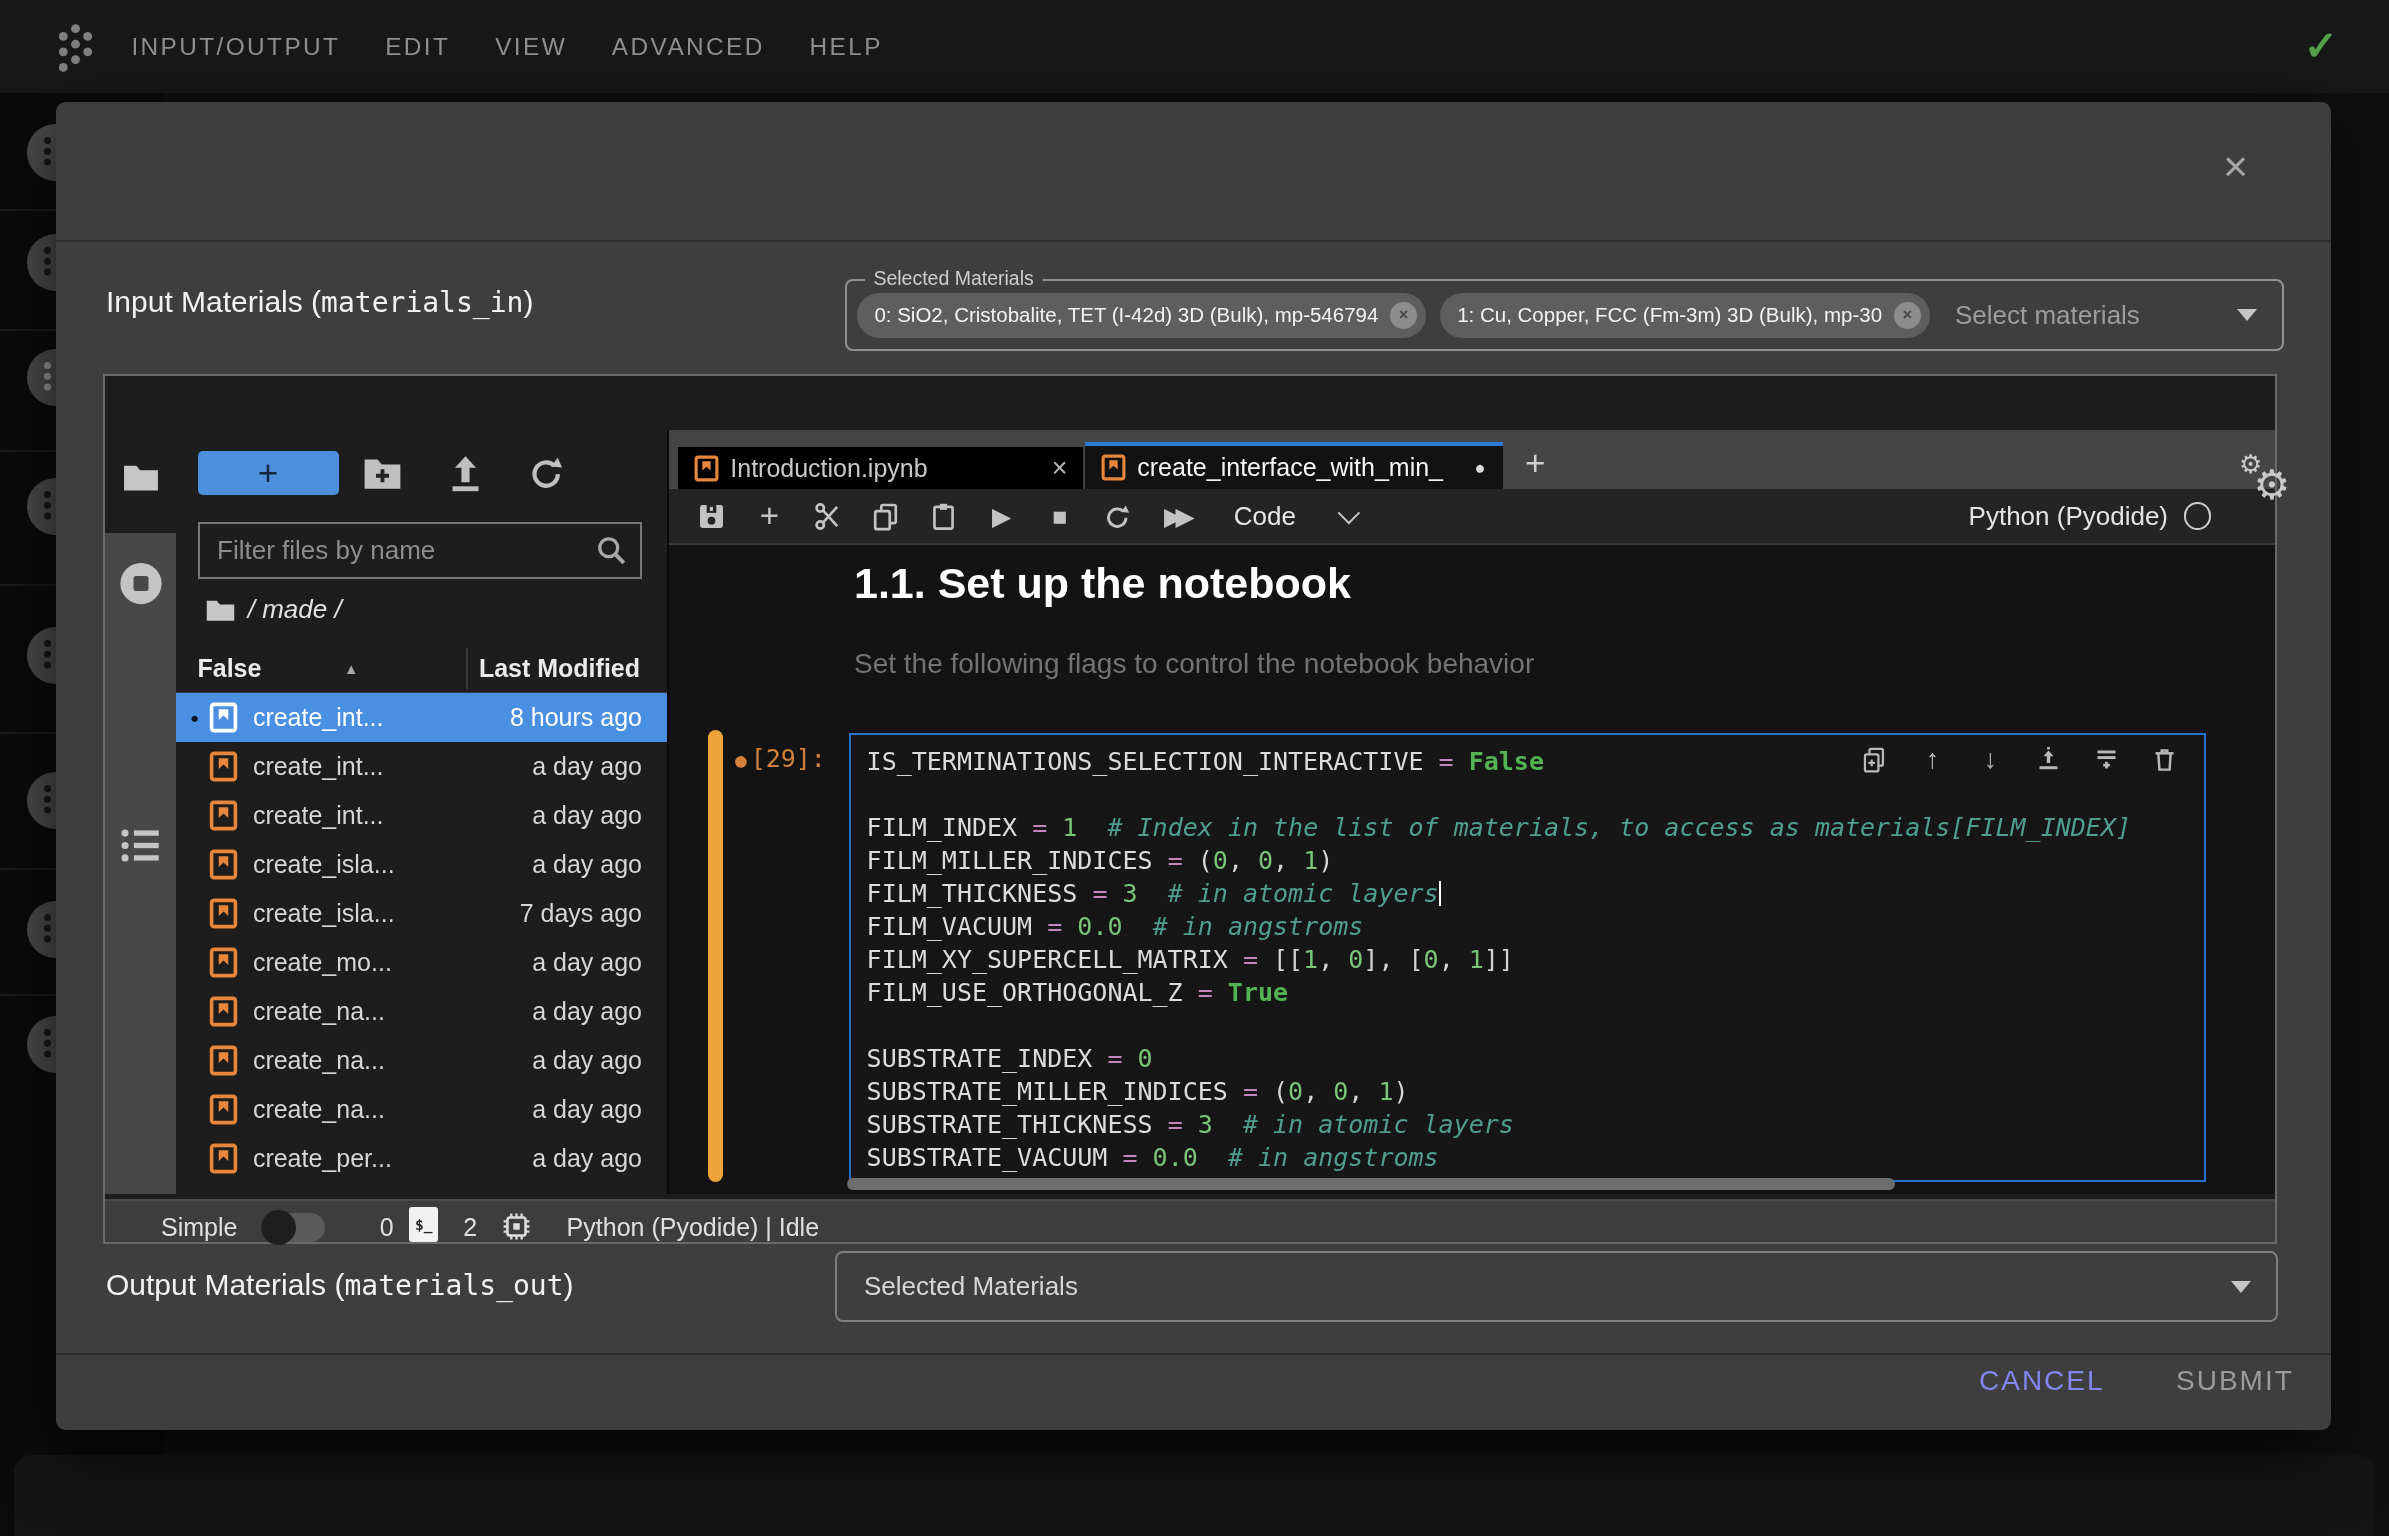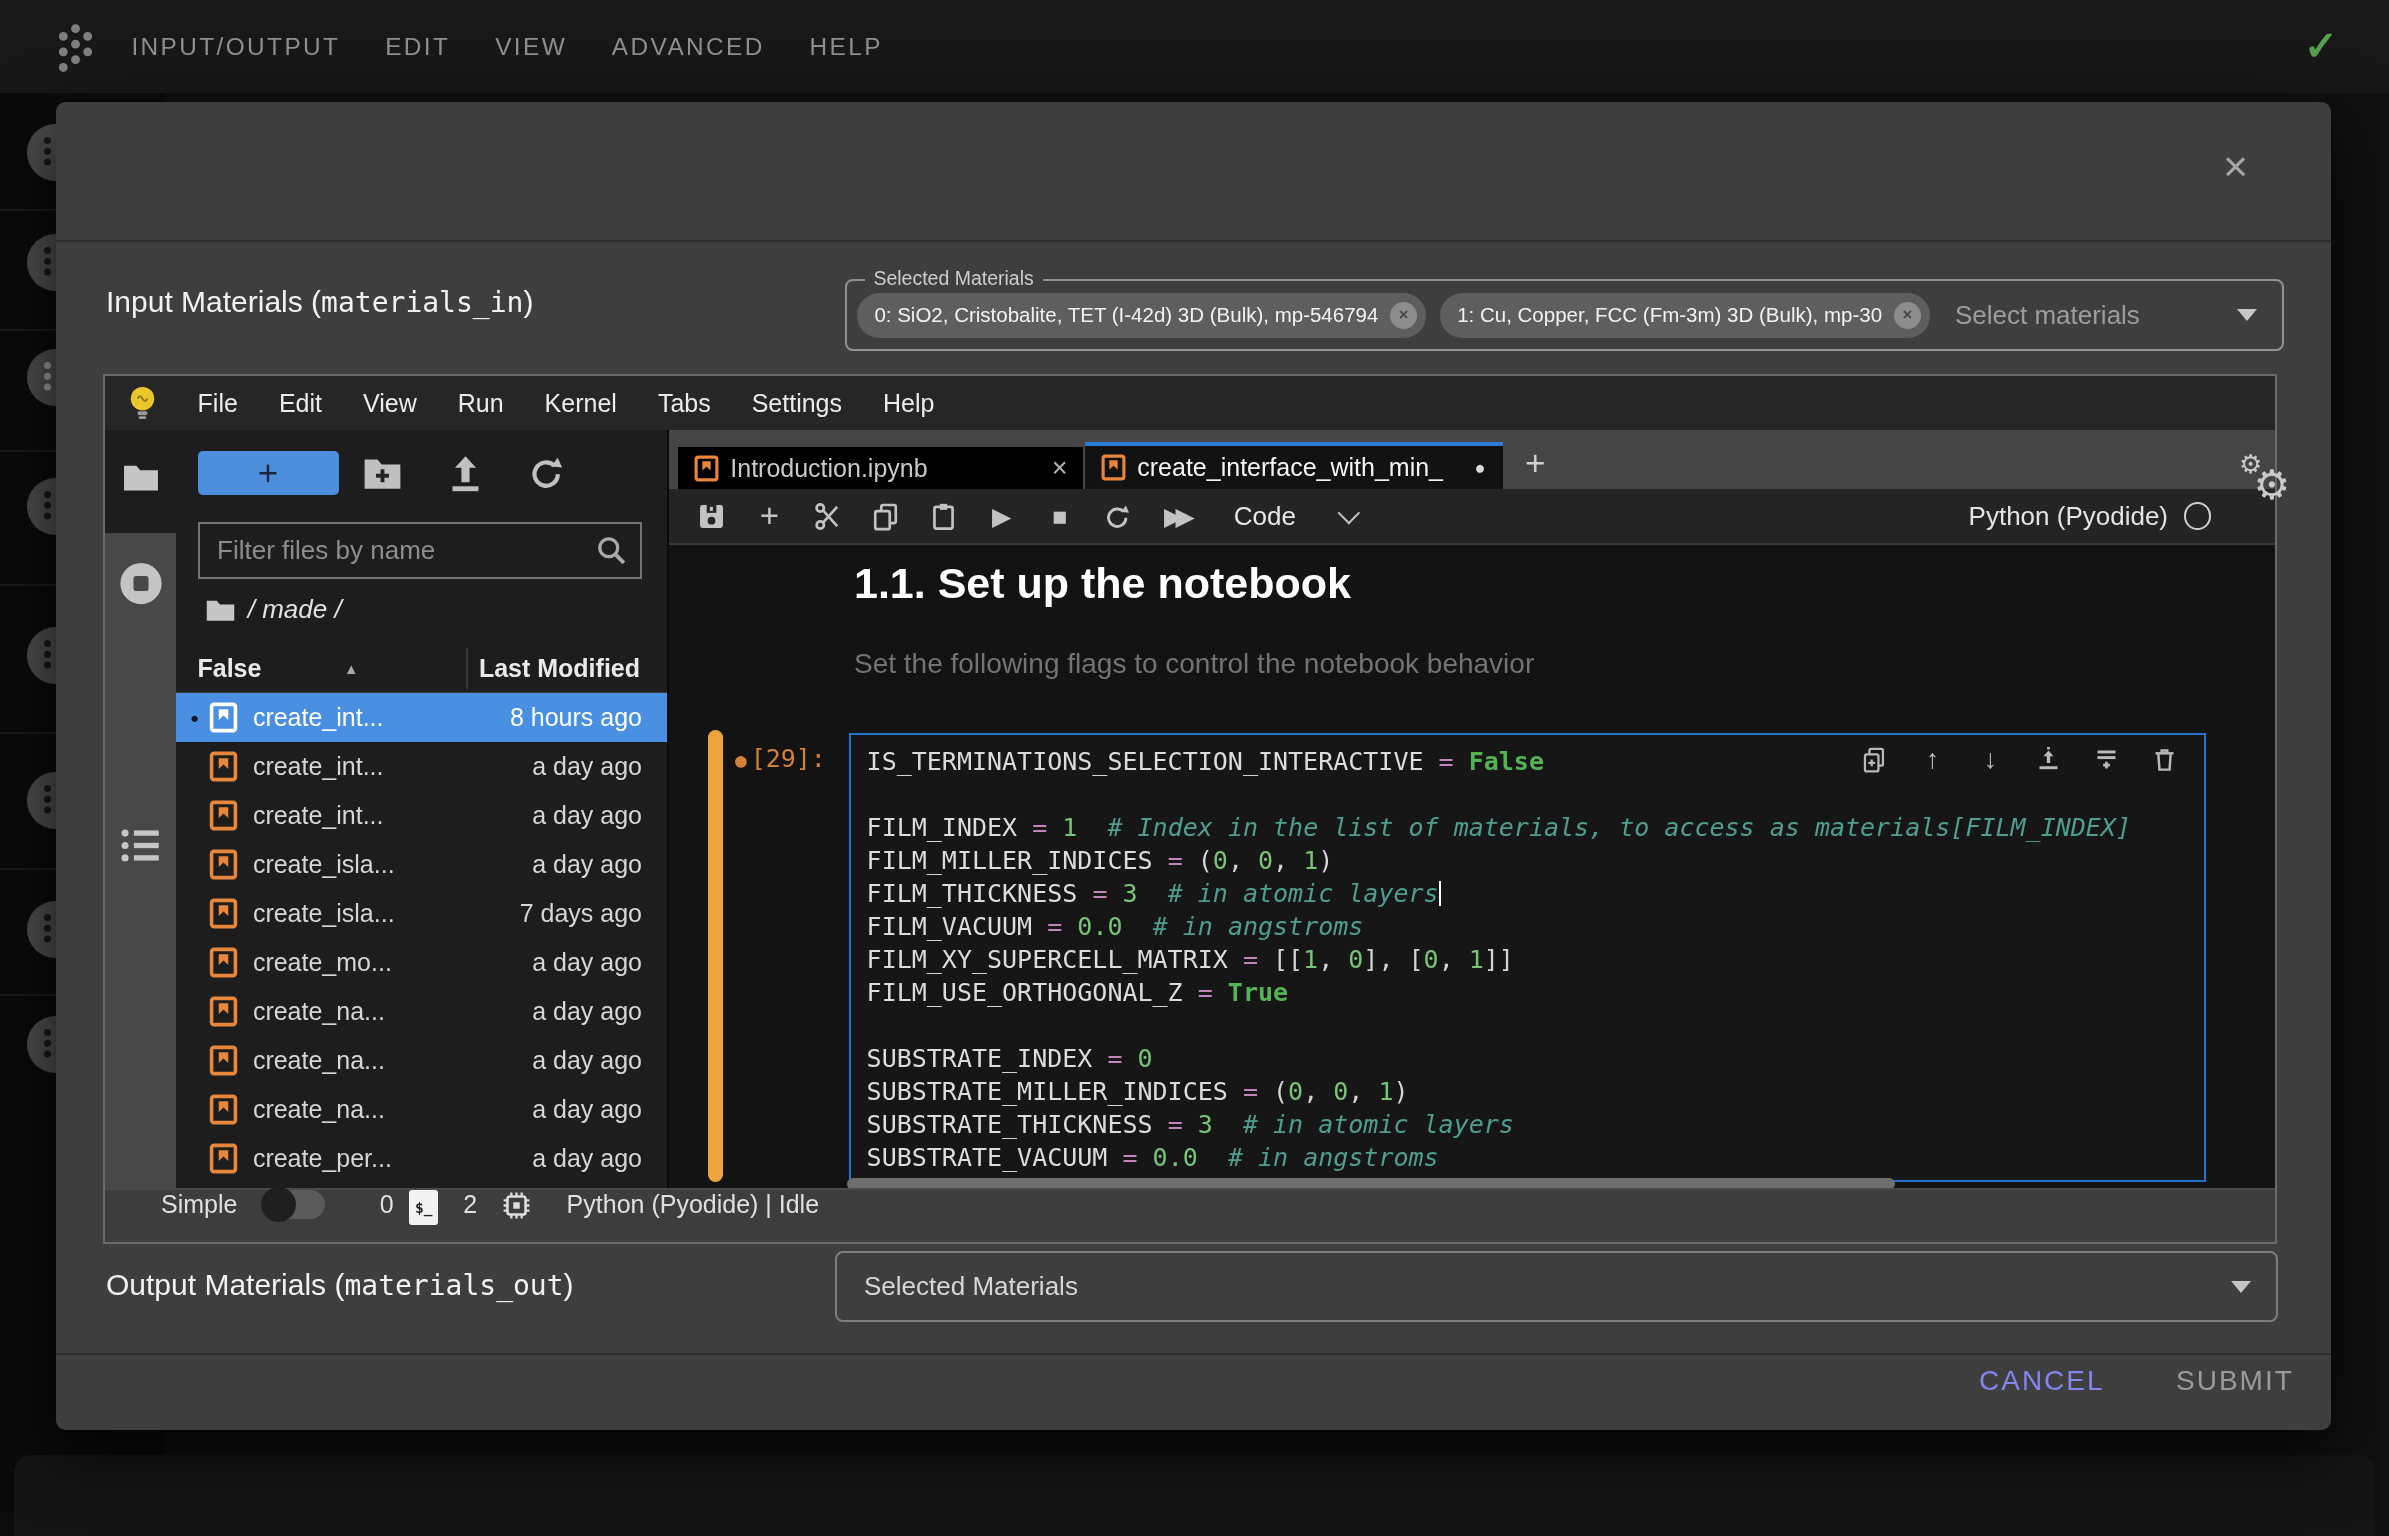--- a/index.html
+++ b/index.html
@@ -129,21 +129,21 @@
   .code{padding:9.8px 15.6px;font-family:"DejaVu Sans Mono",monospace;font-size:25px;line-height:33px;white-space:pre;}
   .code-line{height:33px;}
   .tk-v{color:#dcdcdc;} .tk-o{color:#c586c0;} .tk-n{color:#79c578;} .tk-k{color:#54b353;font-weight:bold;}
   .tk-c{color:#4f9e8f;font-style:italic;} .tk-p{color:#d4d4d4;}
   .tk-cursor{display:inline-block;width:2px;height:25px;background:#fff;vertical-align:-3.9px;}
   .cell-tools{position:absolute;right:25px;top:9.8px;display:flex;gap:29px;color:#b9b9b9;align-items:center;}
   .cell-tools .ci{width:29px;height:29px;cursor:pointer;display:flex;align-items:center;justify-content:center;}
   .cell-tools .ci.glyph{font-size:27px;}
   .hscroll{position:absolute;left:178px;top:633px;width:1048px;height:11.7px;background:#6e6e6e;border-radius:5.9px;cursor:pointer;}
 
-  .jl-status{position:absolute;left:0;bottom:0;width:100%;height:54px;background:#3d3d3d;display:flex;align-items:flex-start;
+  .jl-status{position:absolute;left:0;bottom:0;width:100%;height:43px;background:#3d3d3d;display:flex;align-items:flex-end;
              font-size:25px;color:#e0e0e0;border-top:2px solid #4a4a4a;box-sizing:border-box;}
   .st-simple{margin-left:56px;}
   .toggle{margin-left:23.4px;width:64px;height:29px;background:#5a5a5a;border-radius:16.6px;position:relative;cursor:pointer;flex:none;}
   .toggle .knob{position:absolute;left:0px;top:-2.9px;width:35px;height:35px;border-radius:50%;background:#1f1f1f;}
   .st-num{margin-left:55px;}
   .term-ic{margin-left:15.6px;width:29px;height:35px;background:#f2f2f2;border-radius:2.9px;color:#222;
            font-family:"DejaVu Sans Mono",monospace;font-size:14.6px;font-weight:bold;display:flex;align-items:center;justify-content:center;cursor:pointer;}
   .st-num2{margin-left:25px;}
   .chip-ic{margin-left:23.4px;width:31px;height:31px;color:#dedede;cursor:pointer;}
   .st-kernel{margin-left:35px;white-space:nowrap;cursor:pointer;}
@@ -231,38 +231,20 @@
     <span class="chip-label">1: Cu, Copper, FCC (Fm-3m) 3D (Bulk), mp-30</span>
     <span class="chip-x">×</span>
   </span>
         </span>
       <span class="select-ph">Select materials</span>
       <span class="caret"></span>
     </div>
 
     <div class="jl">
 
-      <div class="jl-menubar">
-        <svg class="jl-bulb" viewBox="0 0 34 38">
-          <circle cx="17" cy="14" r="12" fill="#e8c62c"></circle>
-          <path d="M12 14 q2 -5 5 0 q3 5 5 0" fill="none" stroke="#8a7a20" stroke-width="2"></path>
-          <rect x="12" y="27" width="10" height="4" rx="1.5" fill="#9a9a9a"></rect>
-          <rect x="13" y="32" width="8" height="3" rx="1.5" fill="#9a9a9a"></rect>
-        </svg>
-        <nav class="jl-menu">
-          <span class="mi">File</span>
-          <span class="mi">Edit</span>
-          <span class="mi">View</span>
-          <span class="mi">Run</span>
-          <span class="mi">Kernel</span>
-          <span class="mi">Tabs</span>
-          <span class="mi">Settings</span>
-          <span class="mi">Help</span>
-        </nav>
-      </div>
 
       <div class="jl-main">
 
         <div class="jl-side">
           <div class="side-top">
             <svg class="side-ic" style="top:31px" width="37" height="31" viewBox="0 0 24 20">
               <path d="M1 3 h8 l2.5 3 H23 v13 H1 z" fill="#c6c6c6"></path>
             </svg>
           </div>
           <svg class="side-ic" style="top:131px" width="45" height="45" viewBox="0 0 24 24">

